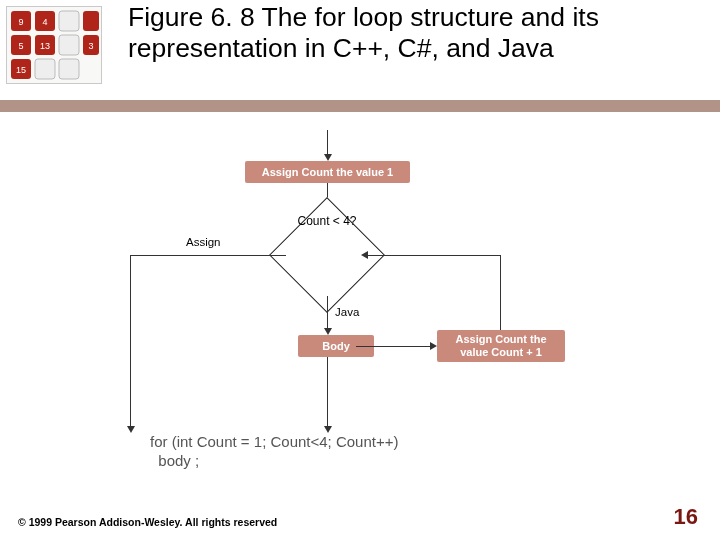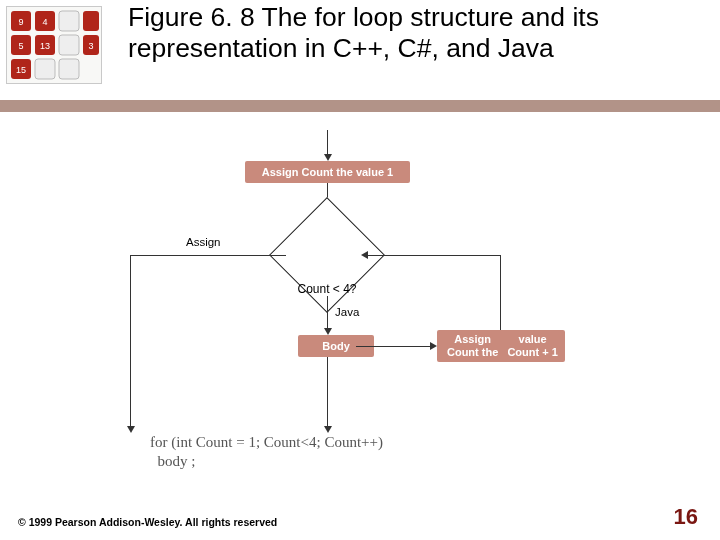--- a/index.html
+++ b/index.html
@@ -6,27 +6,27 @@
   .topband{position:absolute;top:0;left:0;width:720px;height:112px;background:#b29388}
   .header-white{position:absolute;top:0;left:0;width:720px;height:100px;background:#fff}
   .thumb{position:absolute;top:6px;left:6px;width:96px;height:78px;background:#f3f3f3;border:1px solid #c9c9c9;box-sizing:border-box;overflow:hidden}
   .thumb svg{display:block}
   .title{position:absolute;top:2px;left:128px;width:560px;font-size:26.5px;line-height:1.18;color:#000}
   .title b{font-weight:400}
   .diagram{position:absolute;top:130px;left:70px;width:560px;height:320px}
   .flowbox{position:absolute;background:#c98a7c;color:#fff;font-size:11px;font-weight:700;display:flex;align-items:center;justify-content:center;text-align:center;padding:0 4px;box-sizing:border-box;border-radius:2px}
   .diamond-wrap{position:absolute;width:82px;height:82px}
   .diamond{width:82px;height:82px;transform:rotate(45deg);border:1.2px solid #222;background:#fff;box-sizing:border-box}
-  .diamond-label{position:absolute;top:0;left:0;width:82px;height:82px;display:flex;align-items:flex-end;justify-content:center;font-size:12px;color:#000}
+  .diamond-label{position:absolute;top:0;left:0;width:82px;height:82px;display:flex;align-items:flex-start;justify-content:center;font-size:12px;color:#000}
   .lbl{position:absolute;font-size:11.5px;color:#000}
   .line{position:absolute;background:#333}
   .arrowDown{position:absolute;width:0;height:0;border-left:4px solid transparent;border-right:4px solid transparent;border-top:7px solid #333}
   .arrowRight{position:absolute;width:0;height:0;border-top:4px solid transparent;border-bottom:4px solid transparent;border-left:7px solid #333}
   .arrowLeft{position:absolute;width:0;height:0;border-top:4px solid transparent;border-bottom:4px solid transparent;border-right:7px solid #333}
-  .code{position:absolute;left:150px;top:433px;font-family:Liberation Serif, serif;font-size:15px;color:#555;white-space:pre;line-height:1.25}
+  .code{position:absolute;left:150px;top:433px;font-family:Liberation Sans, sans-serif;font-size:15px;color:#555;white-space:pre;line-height:1.25}
   .footer{position:absolute;left:18px;bottom:12px;font-size:10.5px;font-weight:700;color:#000}
   .pagenum{position:absolute;right:22px;bottom:10px;font-size:22px;font-weight:700;color:#7a1712}
 </style>
 </head>
 <body>
 
 <div class="topband"></div>
 <div class="header-white"></div>
 
 <div class="thumb">
@@ -86,21 +86,21 @@
   <div class="lbl" style="left:265px;top:176px">Java</div>
   <div class="arrowDown" style="left:253.5px;top:198px"></div>
 
   <div class="flowbox" style="left:228px;top:205px;width:76px;height:22px">
     <span>Body</span>
   </div>
 
   <div class="line" style="left:286px;top:215.5px;height:1.2px;width:74px"></div>
   <div class="arrowRight" style="left:360px;top:212px"></div>
 
-  <div class="flowbox" style="left:367px;top:200px;width:128px;height:32px;flex-direction:row;line-height:1.15">
+  <div class="flowbox" style="left:367px;top:200px;width:128px;height:32px;flex-direction:column;line-height:1.15">
     <span>Assign Count the</span>
     <span>value Count + 1</span>
   </div>
 
   <div class="line" style="left:430px;top:124.5px;width:1.2px;height:75px"></div>
   <div class="line" style="left:298px;top:124.5px;height:1.2px;width:133px"></div>
   <div class="arrowLeft" style="left:291px;top:121px"></div>
 
   <div class="line" style="left:257px;top:227px;width:1.2px;height:69px"></div>
   <div class="arrowDown" style="left:253.5px;top:296px"></div>

